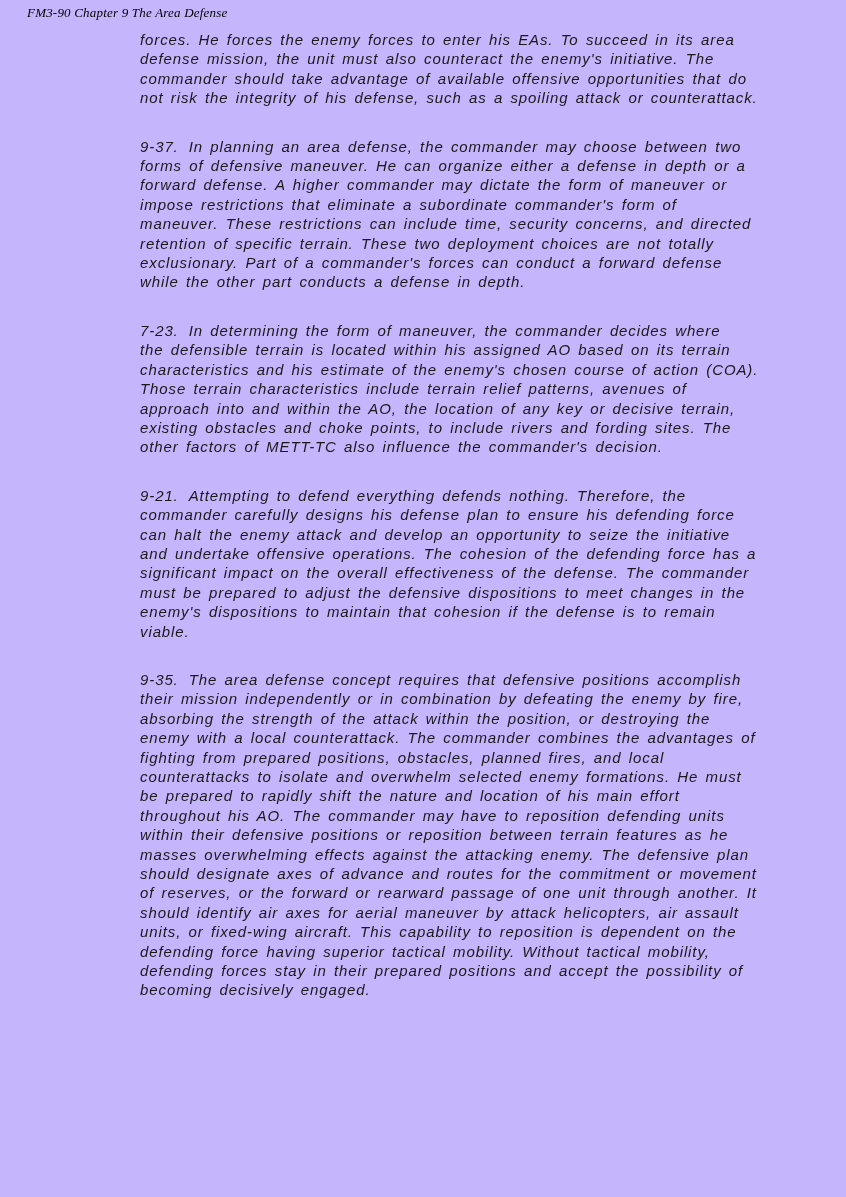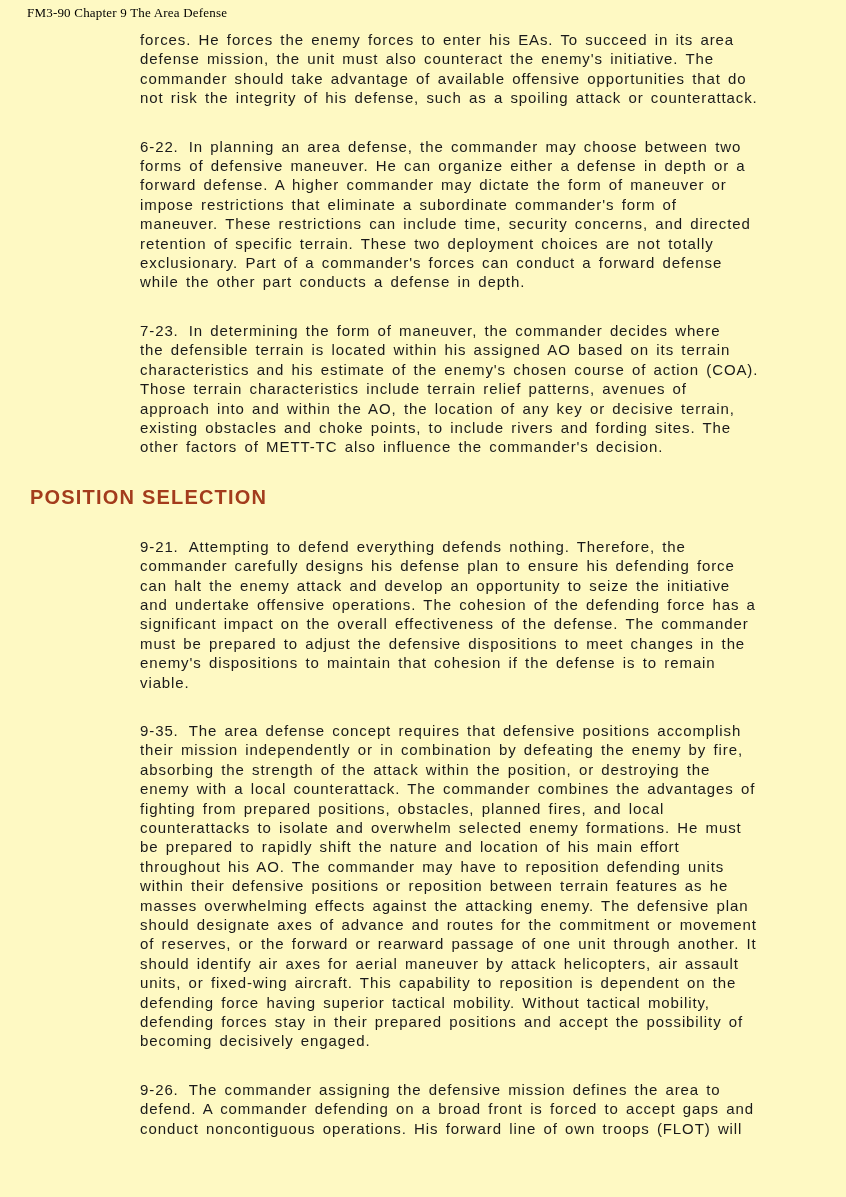--- a/index.html
+++ b/index.html
@@ -1,21 +1,22 @@
 <!DOCTYPE html>
 <html><head>
 <meta charset="utf-8">
 <style>
   html, body { margin: 0; padding: 0; background: #ffffff; }
   .page {
     position: relative;
     width: 846px;
     height: 1197px;
-    background: #fef9c3;
+    background: #c4b5fd;
     overflow: hidden;
+    font-style: italic;
   }
   .doc-header {
     position: absolute;
     left: 27px;
     top: 5px;
     font-family: "Liberation Serif", serif;
     font-size: 13px;
     color: #000000;
     letter-spacing: 0.2px;
   }
@@ -53,38 +54,37 @@
 
   <div class="doc-header">FM3-90 Chapter 9 The Area Defense</div>
 
   <div class="content">
 
     <p class="para"><span class="ptext">forces. He forces the enemy forces to enter his EAs. To succeed in its area
 defense mission, the unit must also counteract the enemy's initiative. The
 commander should take advantage of available offensive opportunities that do
 not risk the integrity of his defense, such as a spoiling attack or counterattack.</span></p>
 
-    <p class="para"><span class="pnum">6-22.</span><span class="ptext">In planning an area defense, the commander may choose between two
+    <p class="para"><span class="pnum">9-37.</span><span class="ptext">In planning an area defense, the commander may choose between two
 forms of defensive maneuver. He can organize either a defense in depth or a
 forward defense. A higher commander may dictate the form of maneuver or
 impose restrictions that eliminate a subordinate commander's form of
 maneuver. These restrictions can include time, security concerns, and directed
 retention of specific terrain. These two deployment choices are not totally
 exclusionary. Part of a commander's forces can conduct a forward defense
 while the other part conducts a defense in depth.</span></p>
 
     <p class="para"><span class="pnum">7-23.</span><span class="ptext">In determining the form of maneuver, the commander decides where
 the defensible terrain is located within his assigned AO based on its terrain
 characteristics and his estimate of the enemy's chosen course of action (COA).
 Those terrain characteristics include terrain relief patterns, avenues of
 approach into and within the AO, the location of any key or decisive terrain,
 existing obstacles and choke points, to include rivers and fording sites. The
 other factors of METT-TC also influence the commander's decision.</span></p>
 
-    <h1 class="section-heading">POSITION SELECTION</h1>
 
     <p class="para"><span class="pnum">9-21.</span><span class="ptext">Attempting to defend everything defends nothing. Therefore, the
 commander carefully designs his defense plan to ensure his defending force
 can halt the enemy attack and develop an opportunity to seize the initiative
 and undertake offensive operations. The cohesion of the defending force has a
 significant impact on the overall effectiveness of the defense. The commander
 must be prepared to adjust the defensive dispositions to meet changes in the
 enemy's dispositions to maintain that cohesion if the defense is to remain
 viable.</span></p>
 
@@ -99,18 +99,15 @@
 within their defensive positions or reposition between terrain features as he
 masses overwhelming effects against the attacking enemy. The defensive plan
 should designate axes of advance and routes for the commitment or movement
 of reserves, or the forward or rearward passage of one unit through another. It
 should identify air axes for aerial maneuver by attack helicopters, air assault
 units, or fixed-wing aircraft. This capability to reposition is dependent on the
 defending force having superior tactical mobility. Without tactical mobility,
 defending forces stay in their prepared positions and accept the possibility of
 becoming decisively engaged.</span></p>
 
-    <p class="para"><span class="pnum">9-26.</span><span class="ptext">The commander assigning the defensive mission defines the area to
-defend. A commander defending on a broad front is forced to accept gaps and
-conduct noncontiguous operations. His forward line of own troops (FLOT) will</span></p>
 
   </div>
 </div>
 
 </body></html>

